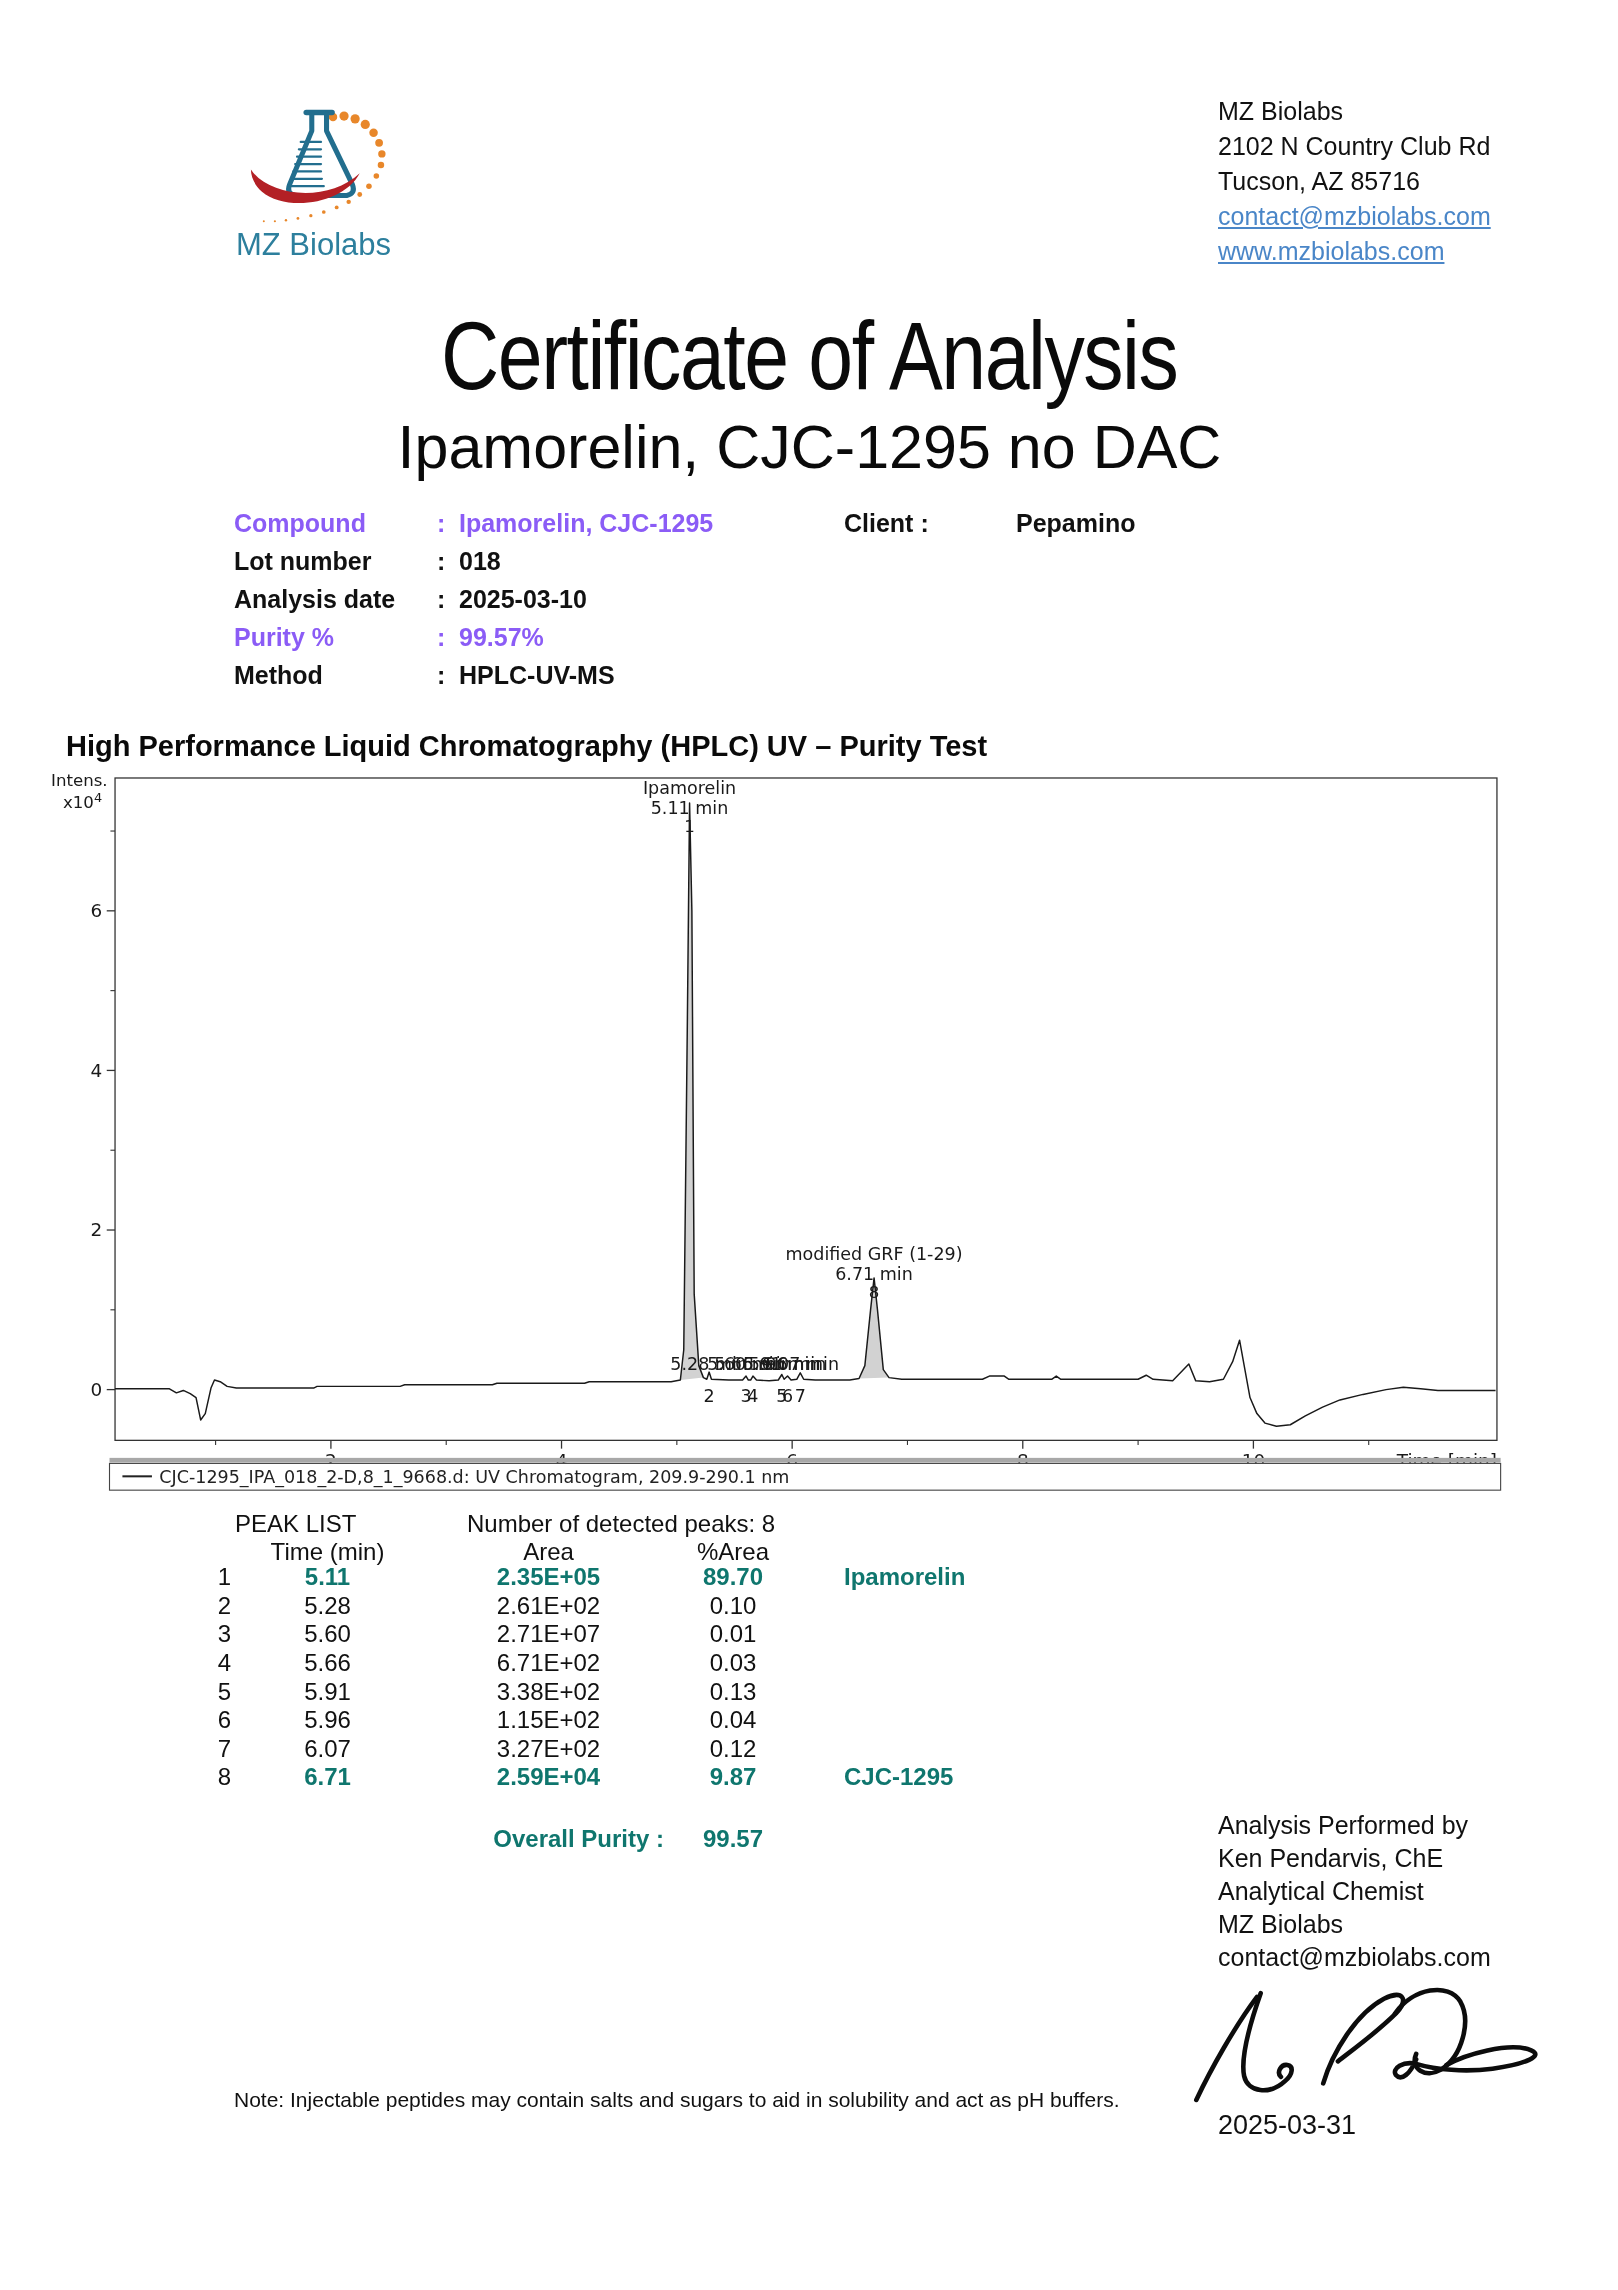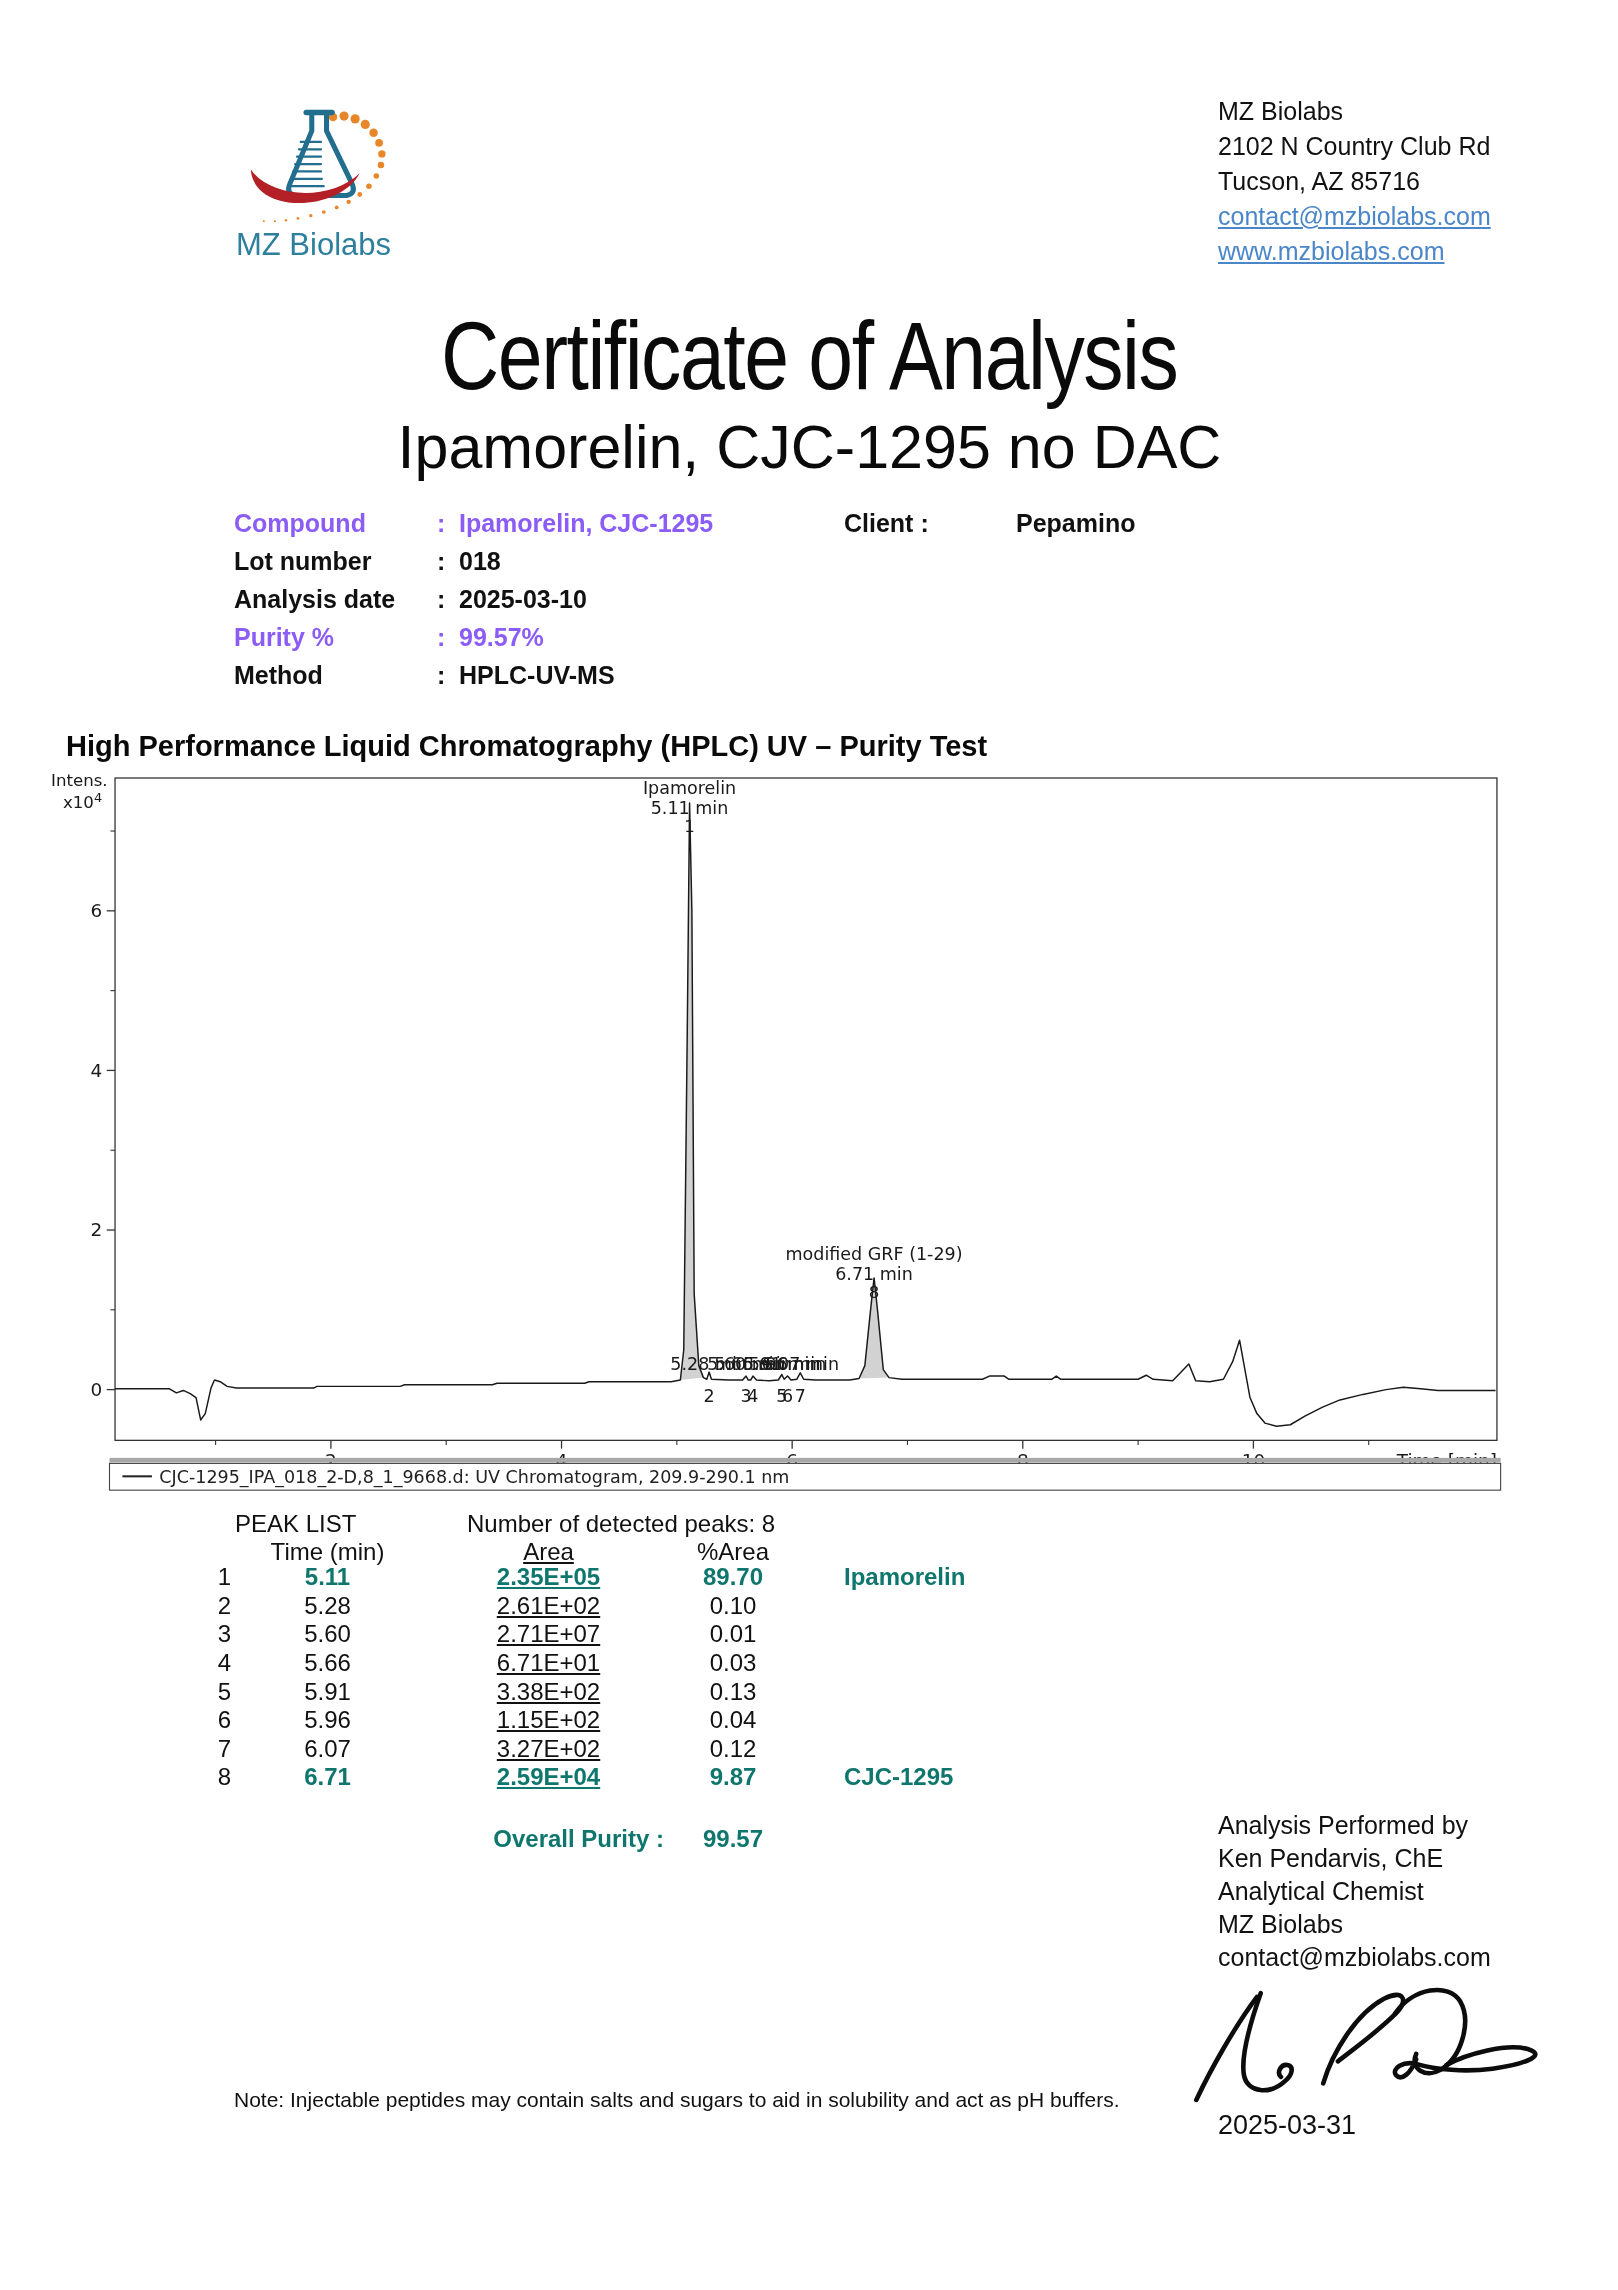--- a/index.html
+++ b/index.html
@@ -27,21 +27,21 @@
   .heading{left:66px;top:730px;font-size:29px;font-weight:bold;color:#0a0a0a;}
   
   .chart{left:37px;top:766px;width:1514px;height:738px;}
   
   .ptable{left:166px;top:1504px;width:1061px;height:388px;font-size:24px;}
   .pt-title{position:absolute;left:69px;top:5.5px;}
   .pt-detected{position:absolute;left:301px;top:5.5px;}
   .pt-row{position:absolute;left:0;width:1061px;height:29px;}
   .c-n{position:absolute;left:0;width:65px;text-align:right;}
   .c-t{position:absolute;left:74px;width:175px;text-align:center;}
-  .c-a{position:absolute;left:258px;width:249px;text-align:center;text-decoration:underline;}
+  .c-a{position:absolute;left:258px;width:249px;text-align:center;}
   .c-p{position:absolute;left:461px;width:212px;text-align:center;}
   .c-name{position:absolute;left:678px;}
   .gb{color:#0f766e;font-weight:bold;}
   .pt-overall-lbl{position:absolute;left:258px;width:240px;text-align:right;}
   .pt-overall-val{position:absolute;left:461px;width:212px;text-align:center;}
   
   .analyst{left:1218px;top:1809px;font-size:25px;line-height:33px;}
   .sig{left:1183px;top:1973px;}
   .date{left:1218px;top:2110px;font-size:27px;}
   .note{left:234px;top:2088px;font-size:21px;}
@@ -228,21 +228,21 @@
     </div>
     <div class="pt-row" style="top:116px">
       <span class="c-n">3</span>
       <span class="c-t">5.60</span>
       <span class="c-a">2.71E+07</span>
       <span class="c-p">0.01</span>
     </div>
     <div class="pt-row" style="top:145px">
       <span class="c-n">4</span>
       <span class="c-t">5.66</span>
-      <span class="c-a">6.71E+01</span>
+      <span class="c-a">6.71E+02</span>
       <span class="c-p">0.03</span>
     </div>
     <div class="pt-row" style="top:174px">
       <span class="c-n">5</span>
       <span class="c-t">5.91</span>
       <span class="c-a">3.38E+02</span>
       <span class="c-p">0.13</span>
     </div>
     <div class="pt-row" style="top:202px">
       <span class="c-n">6</span>

